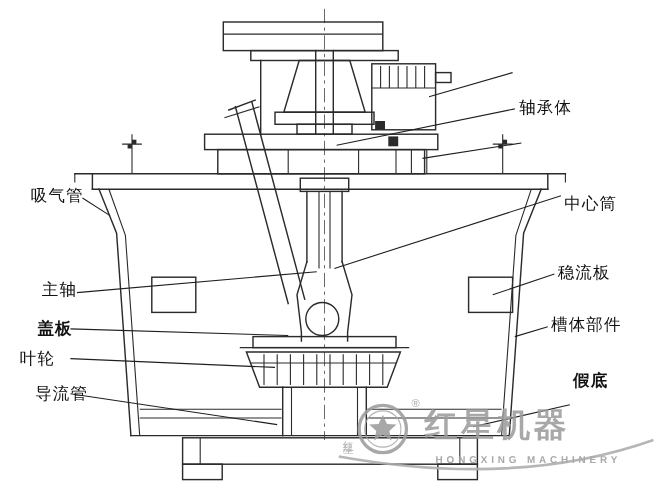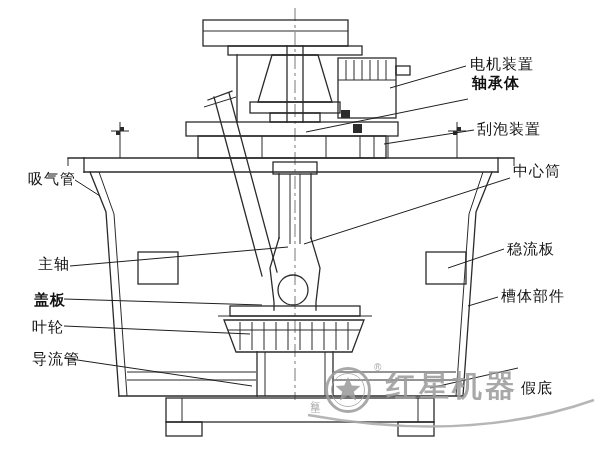--- a/index.html
+++ b/index.html
@@ -143,40 +143,39 @@
       <line class="leader" x1="498" y1="297" x2="468" y2="306"></line>
       <line class="leader" x1="518" y1="368" x2="430" y2="388"></line>
       <line class="leader" x1="75" y1="180" x2="100" y2="196"></line>
       <line class="leader" x1="70" y1="266" x2="288" y2="247"></line>
       <line class="leader" x1="64" y1="299" x2="262" y2="305"></line>
       <line class="leader" x1="64" y1="326" x2="250" y2="334"></line>
       <line class="leader" x1="64" y1="358" x2="252" y2="386"></line>
     </g>
   </svg>
 
-  <div class="lbl" style="left:470px; top:55px;">电机装置</div>
-  <div class="lbl" style="left:472px; top:74px;font-weight:bold;">轴承体</div>
-  <div class="lbl" style="left:477px; top:120px;">刮泡装置</div>
-  <div class="lbl" style="left:513px; top:162px;text-align:right;">中心筒</div>
+  <div class="lbl" style="left:472px; top:90px;">轴承体</div>
+  <div class="lbl" style="left:513px; top:177px;text-align:right;">中心筒</div>
   <div class="lbl" style="left:507px; top:240px;">稳流板</div>
   <div class="lbl" style="left:501px; top:287px;">槽体部件</div>
-  <div class="lbl" style="left:521px; top:379px;">假底</div>
+  <div class="lbl" style="left:521px; top:338px;font-weight:bold;">假底</div>
   <div class="lbl" style="left:28px;  top:171px;font-family:Liberation Serif, serif;">吸气管</div>
   <div class="lbl" style="left:38px;  top:255px;">主轴</div>
   <div class="lbl" style="left:34px;  top:291px;font-weight:bold;">盖板</div>
-  <div class="lbl" style="left:32px;  top:318px;">叶轮</div>
+  <div class="lbl" style="left:18px;  top:318px;">叶轮</div>
   <div class="lbl" style="left:32px;  top:350px;">导流管</div>
 
   <div class="watermark">
     <svg class="wm-swoosh" width="300" height="90" viewBox="0 0 300 90">
       <path d="M8,55 Q170,84 294,40" stroke="#adadad" stroke-width="2.5" fill="none"></path>
     </svg>
     <svg class="wm-star" width="48" height="48" viewBox="0 0 48 48">
       <circle cx="24" cy="24" r="21.5" stroke="#9d9d9d" stroke-width="3" fill="none"></circle>
       <circle cx="24" cy="24" r="16.5" stroke="#a8a8a8" stroke-width="1" fill="none"></circle>
       <polygon fill="#9d9d9d" points="24,11 27.8,19.5 36.4,19.9 29.9,25.8 32,34.4 24,29.5 16,34.4 18.1,25.8 11.6,19.9 20.2,19.5"></polygon>
     </svg>
     <span class="wm-reg">®</span>
     <div class="wm-cn">红星机器</div>
     <div class="wm-cn-small">红星</div>
+    <div class="wm-en">HONGXING MACHINERY</div>
   </div>
 
 </div>
 
 </body></html>

